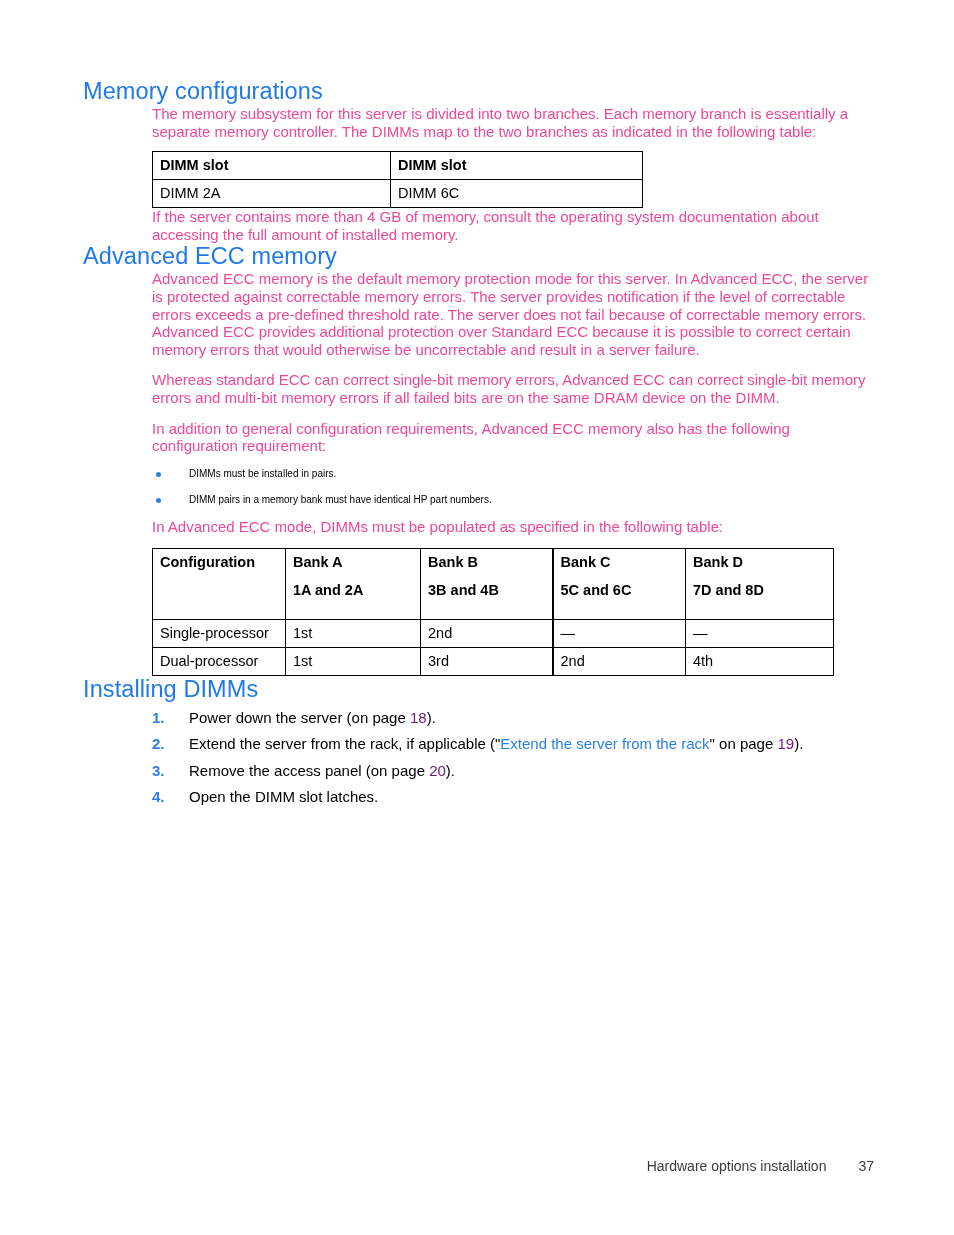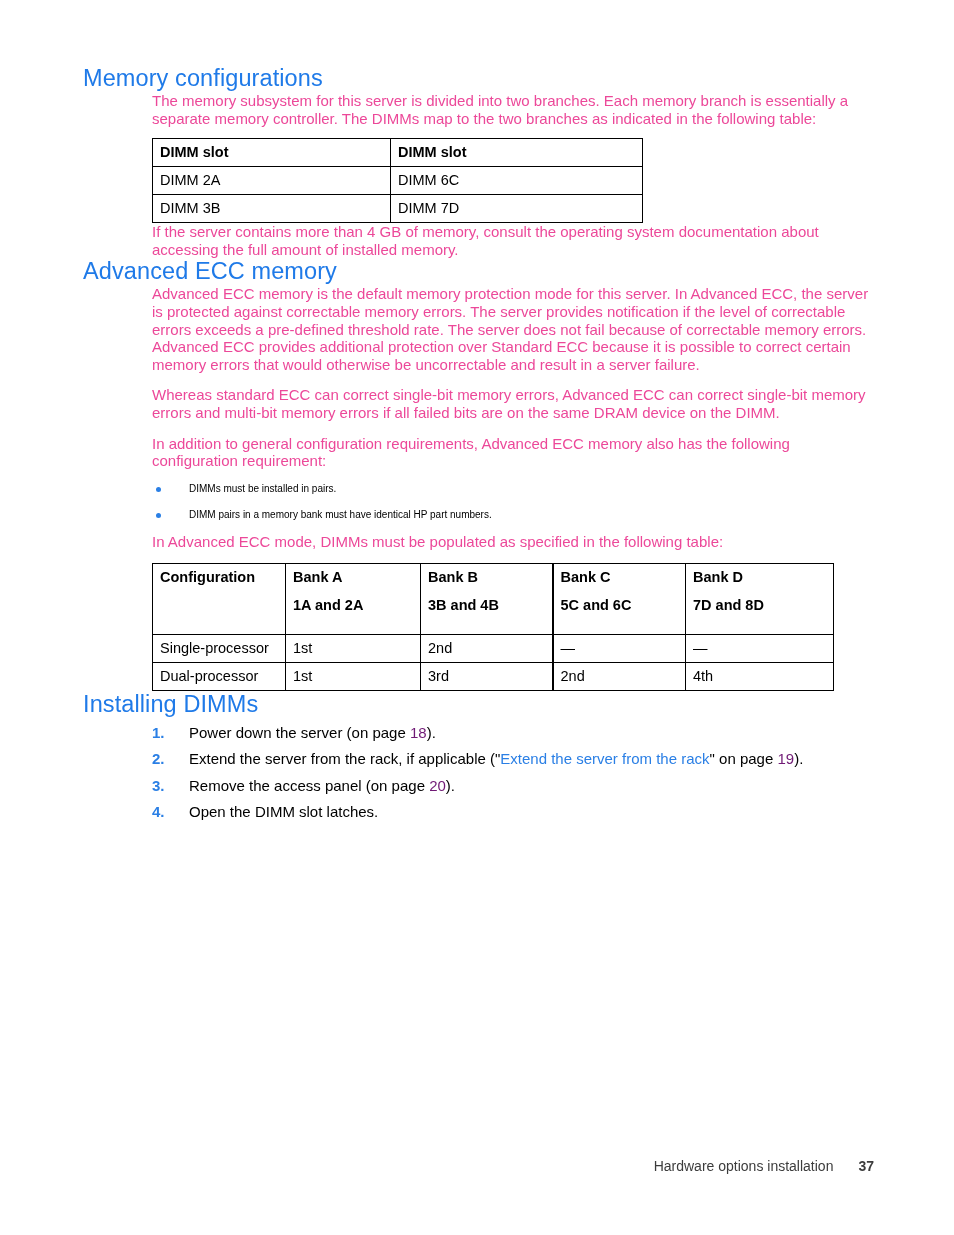--- a/index.html
+++ b/index.html
@@ -15,21 +15,21 @@
     position: relative;
     width: 954px;
     height: 1235px;
     background: #ffffff;
     overflow: hidden;
     box-sizing: border-box;
   }
   .content {
     position: absolute;
     left: 83px;
-    top: 65px;
+    top: 78px;
     width: 790px;
   }
 
   h1.section-heading {
     color: #1f7ae8;
     font-weight: normal;
     font-size: 23.5px;
     line-height: 1.15;
     margin: 0;
     letter-spacing: 0.1px;
@@ -143,21 +143,21 @@
   .footer {
     position: absolute;
     left: 0;
     right: 0;
     top: 1158px;
     text-align: right;
     padding-right: 80px;
     font-size: 14px;
     color: #3c3c3c;
   }
-  .footer .fnum { margin-left: 25px; font-weight: bold; }
+  .footer .fnum { margin-left: 32px; }
 </style>
 </head>
 <body>
 
 <div class="page">
   <div class="content">
 
     <h1 class="section-heading heading-gap-1">Memory configurations</h1>
 
     <div class="body-block">
@@ -171,24 +171,20 @@
         <thead>
           <tr>
             <th>DIMM slot</th>
             <th>DIMM slot</th>
           </tr>
         </thead>
         <tbody>
           <tr>
             <td>DIMM 2A</td>
             <td>DIMM 6C</td>
-          </tr>
-          <tr>
-            <td>DIMM 3B</td>
-            <td>DIMM 7D</td>
           </tr>
         </tbody>
       </table>
 
       <p class="para para-top-18">If the server contains more than 4 GB of memory, consult the operating system documentation about accessing the full amount of installed memory.</p>
     </div>
 
     <h1 class="section-heading heading-gap-2">Advanced ECC memory</h1>
 
     <div class="body-block">

